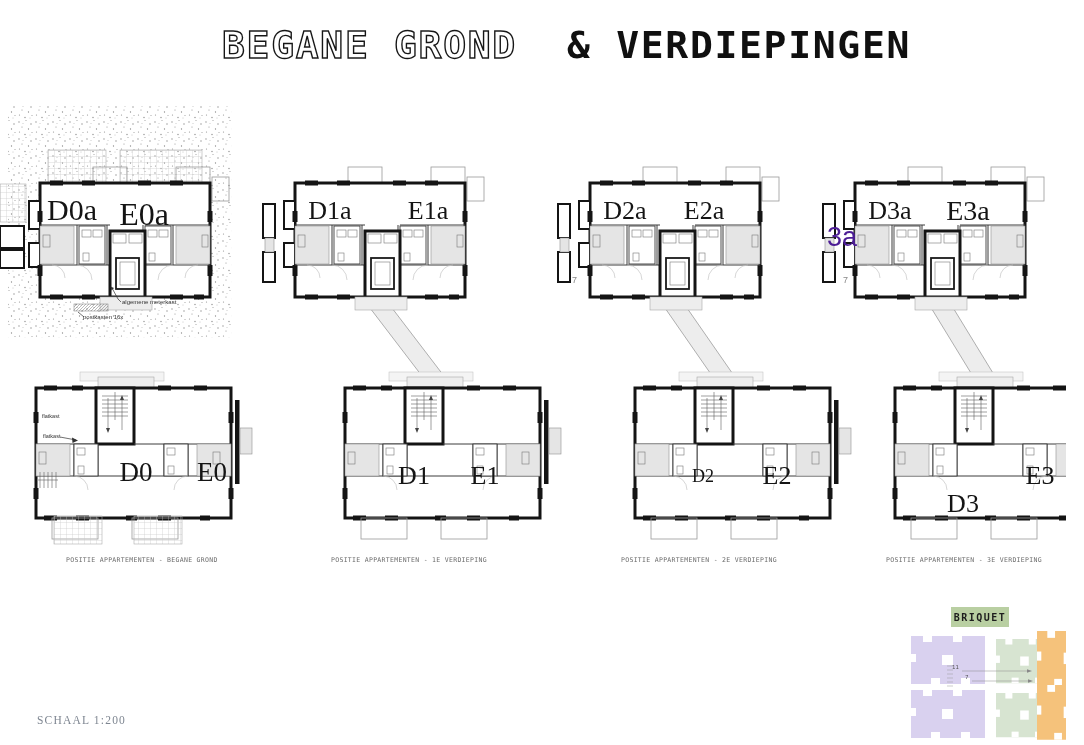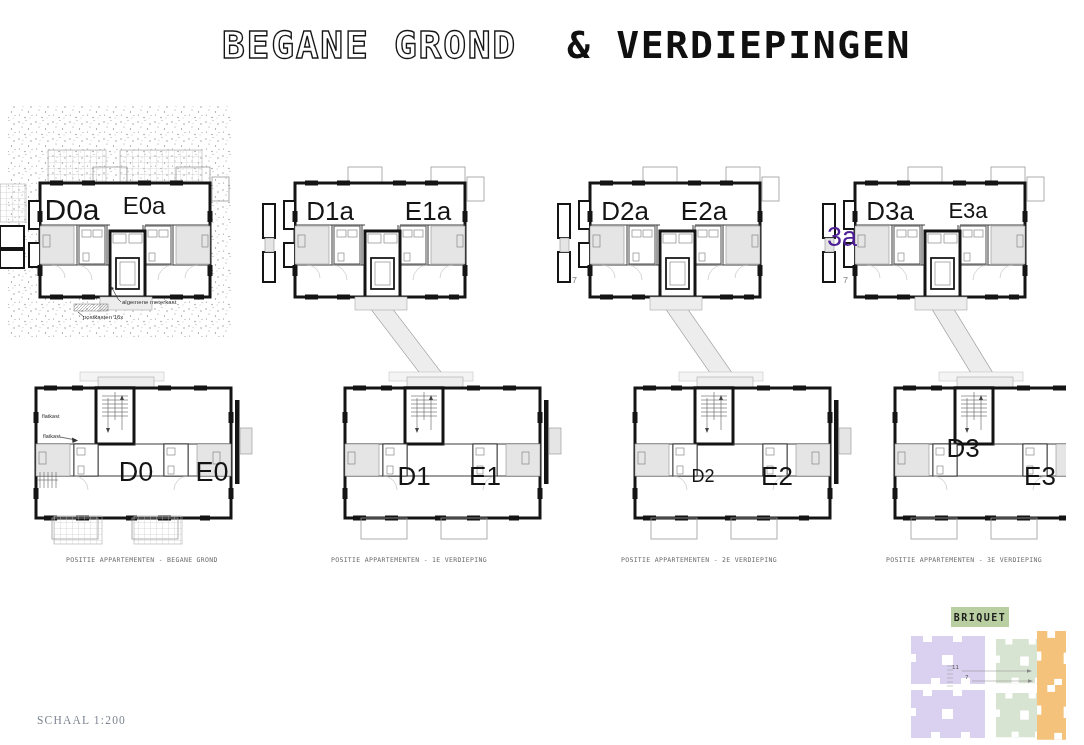--- a/index.html
+++ b/index.html
@@ -24,21 +24,21 @@
   .f{fill:none;stroke:#777;stroke-width:.6;}
   .a{fill:none;stroke:#c4c4c4;stroke-width:.7;}
   .st{fill:#ededed;stroke:#a8a8a8;stroke-width:.6;}
   .st2{fill:#f4f4f4;stroke:#bdbdbd;stroke-width:.5;}
   .gr{fill:url(#grid);stroke:#adadad;stroke-width:.6;}
   .ld{fill:none;stroke:#333;stroke-width:.7;}
   .wk{fill:#ededed;stroke:#9c9c9c;stroke-width:.8;}
   .dimln{stroke:#888;stroke-width:.5;fill:none;}
   
   .lbl{position:absolute;transform:translate(-50%,-50%);color:#141414;white-space:nowrap;
-       font-family:Liberation Sans, sans-serif;line-height:1;}
+       font-family:Liberation Serif, serif;line-height:1;}
   .cap{position:absolute;font-family:"DejaVu Sans Mono",monospace;font-size:6.5px;
        letter-spacing:.3px;color:#6b6b6b;white-space:nowrap;}
   .ann{position:absolute;font-family:"Liberation Sans",sans-serif;font-size:6px;color:#333;
        white-space:nowrap;line-height:1;}
   .dim{position:absolute;font-family:"DejaVu Sans",sans-serif;font-size:5.5px;color:#555;line-height:1;}
   .badge{position:absolute;left:951px;top:607px;width:58px;height:20px;background:#b9cfa2;
          display:flex;align-items:center;justify-content:center;
          font-family:"DejaVu Sans Mono",monospace;font-weight:700;font-size:10px;
          letter-spacing:1.5px;color:#1d1d1d;}
   .scale{position:absolute;left:37px;top:714px;font-family:Liberation Serif, serif;
@@ -232,37 +232,37 @@
       </g>
     </g>
   </svg>
 
   <svg class="abs" style="left:0;top:8" width="1084" height="70">
     <text x="222" y="50" class="t-outline">BEGANE GROND</text>
     <text x="567" y="50" class="t-solid">&amp; VERDIEPINGEN</text>
   </svg>
 
   <div class="lbl" style="left:72px;top:210px;font-size:30px">D0a</div>
-  <div class="lbl" style="left:144px;top:206px;font-size:24px">E0a</div>
+  <div class="lbl" style="left:144px;top:214px;font-size:32px">E0a</div>
   <div class="lbl" style="left:136px;top:472px;font-size:27px">D0</div>
   <div class="lbl" style="left:212px;top:472px;font-size:27px">E0</div>
 
   <div class="lbl" style="left:330px;top:211px;font-size:26px">D1a</div>
   <div class="lbl" style="left:428px;top:211px;font-size:26px">E1a</div>
   <div class="lbl" style="left:414px;top:476px;font-size:26px">D1</div>
   <div class="lbl" style="left:485px;top:476px;font-size:26px">E1</div>
 
   <div class="lbl" style="left:625px;top:211px;font-size:26px">D2a</div>
   <div class="lbl" style="left:704px;top:211px;font-size:26px">E2a</div>
   <div class="lbl" style="left:703px;top:476px;font-size:18px">D2</div>
   <div class="lbl" style="left:777px;top:476px;font-size:26px">E2</div>
 
   <div class="lbl" style="left:890px;top:211px;font-size:26px">D3a</div>
-  <div class="lbl" style="left:968px;top:211px;font-size:22px">E3a</div>
-  <div class="lbl" style="left:963px;top:448px;font-size:26px">D3</div>
+  <div class="lbl" style="left:968px;top:211px;font-size:28px">E3a</div>
+  <div class="lbl" style="left:963px;top:504px;font-size:26px">D3</div>
   <div class="lbl" style="left:1040px;top:476px;font-size:26px">E3</div>
 
   <div class="nb" style="left:827px;top:224px;font-size:27px">3a</div>
   <div class="nb" style="left:572px;top:276px;font-size:9px;color:#888">7</div>
   <div class="nb" style="left:843px;top:276px;font-size:9px;color:#888">7</div>
 
   <div class="cap" style="left:66px;top:556px">POSITIE APPARTEMENTEN - BEGANE GROND</div>
   <div class="cap" style="left:331px;top:556px">POSITIE APPARTEMENTEN - 1E VERDIEPING</div>
   <div class="cap" style="left:621px;top:556px">POSITIE APPARTEMENTEN - 2E VERDIEPING</div>
   <div class="cap" style="left:886px;top:556px">POSITIE APPARTEMENTEN - 3E VERDIEPING</div>

